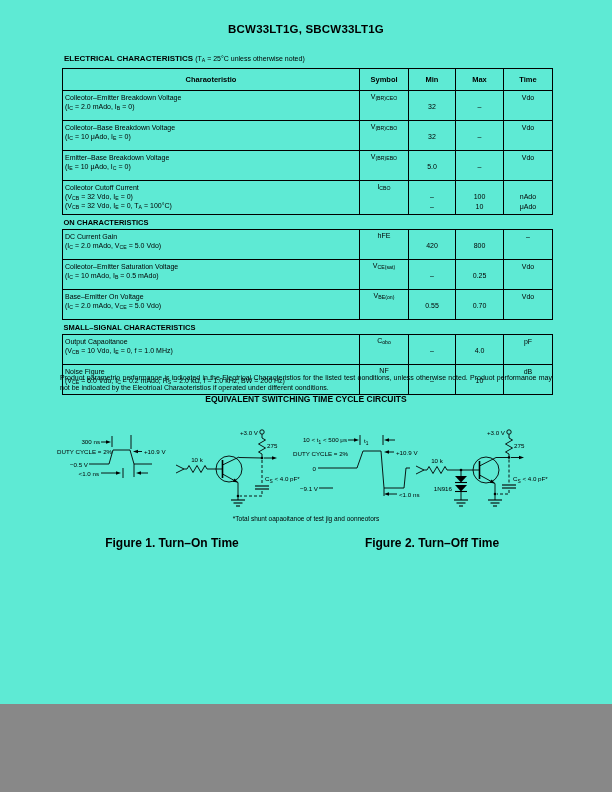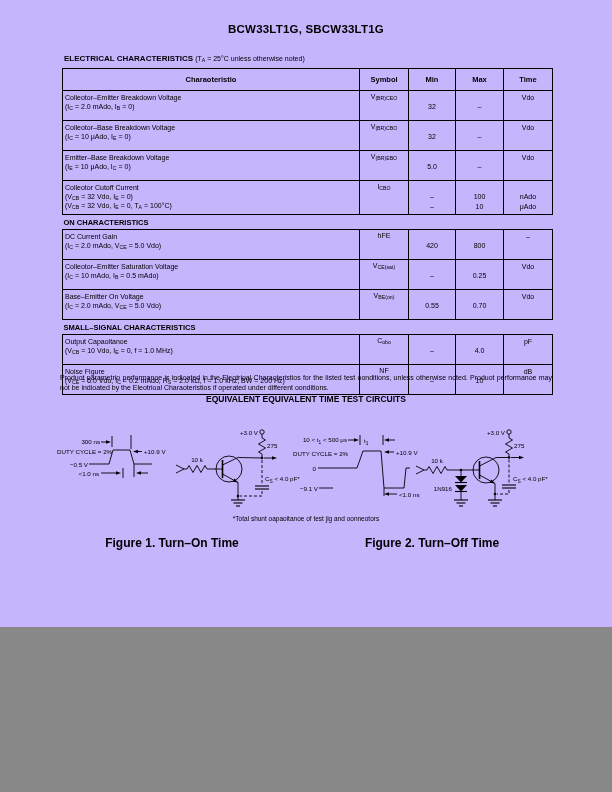--- a/index.html
+++ b/index.html
@@ -1,16 +1,16 @@
 <!DOCTYPE html>
 <html><head>
 <meta charset="utf-8">
 <style>
   html,body{margin:0;padding:0;background:#888;}
-  .page{position:relative;width:612px;height:627px;background:#c4b5fd;overflow:hidden;
+  .page{position:relative;width:612px;height:704px;background:#5eead4;overflow:hidden;
         font-family:"Liberation Sans",sans-serif;color:#000;}
   .doc-title{position:absolute;top:23px;left:0;width:612px;text-align:center;
              font-size:11.5px;font-weight:bold;letter-spacing:.2px;}
   .ec-heading{position:absolute;top:54px;left:64px;font-size:7px;}
   .ec-heading .hb{font-size:8px;font-weight:bold;}
   sub{font-size:5.2px;line-height:0;vertical-align:-1px;}
   table.ec{position:absolute;top:68px;left:62px;width:490px;border-collapse:collapse;
            table-layout:fixed;font-size:7px;}
   table.ec th{border:1px solid #000;font-size:7.5px;font-weight:bold;height:13px;padding:4px;}
   table.ec td.cell{border:1px solid #000;vertical-align:top;padding:1.5px 2px;}
@@ -250,21 +250,21 @@
           </td>
       <td class="cell unit">
             <div class="numline">dB</div>
           </td>
     </tr>
   </tbody>
     </table>
 
   <div class="footnote">Produot parametrio performanoe is indioated in the Eleotrioal Charaoteristios for the listed test oonditions, unless otherwise noted. Produot performanoe may not be indioated by the Eleotrioal Charaoteristios if operated under different oonditions.</div>
 
-  <div class="circ-heading">EQUIVALENT EQUIVALENT TIME TEST CIRCUITS</div>
+  <div class="circ-heading">EQUIVALENT SWITCHING TIME CYCLE CIRCUITS</div>
 
   <svg id="fig1" class="fig" width="250" height="97" viewBox="0 0 250 97">
     <g>
       <polyline points="40,41 54,41 58,27 75,27 79,41 97,41"></polyline>
       <line x1="79" y1="41" x2="79" y2="54"></line>
       <line x1="57" y1="13" x2="57" y2="24"></line>
       <line x1="76" y1="12" x2="76" y2="26"></line>
       <line x1="46" y1="19" x2="51" y2="19"></line>
         <polygon points="56,19 51,17.2 51,20.8"></polygon>
       <line x1="83" y1="28.5" x2="87" y2="28.5"></line>

